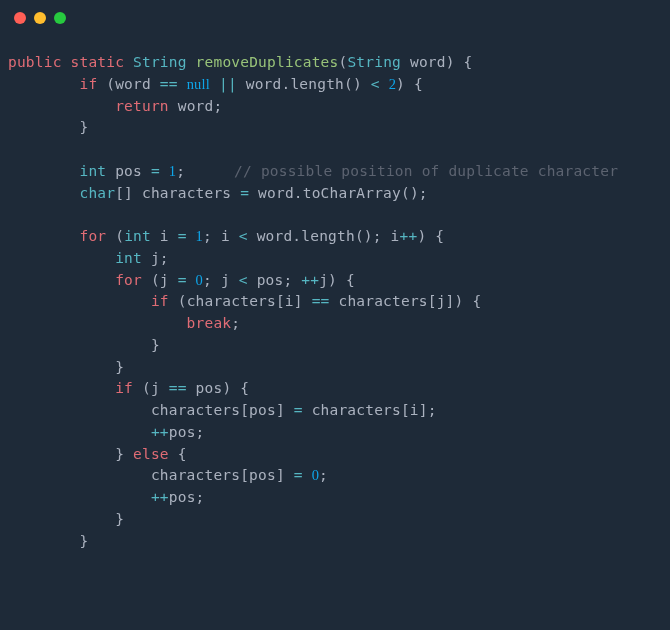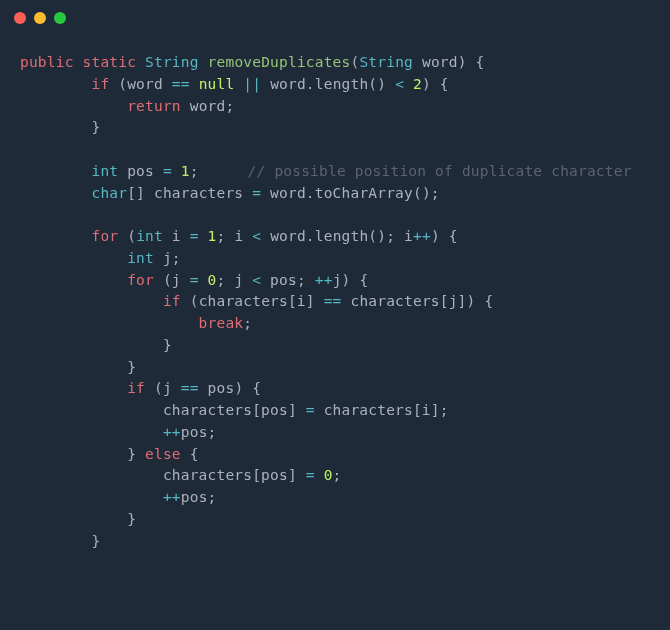--- a/index.html
+++ b/index.html
@@ -27,30 +27,30 @@
     }
     .dot {
       width: 12px;
       height: 12px;
       border-radius: 50%;
     }
     .dot-red { background: #ff5f56; }
     .dot-yellow { background: #ffbd2e; }
     .dot-green { background: #27c93f; }
     .code {
-      padding: 16px 20px 0 20px;
+      padding: 16px 20px 0 8px;
       color: #c9d1d9;
       white-space: pre;
       font-size: 14.5px;
       letter-spacing: 0.2px;
     }
     .kw { color: #e06c75; }
     .type { color: #56b6c2; }
     .fn { color: #98c379; }
-    .num { color: #bef264; }
+    .num { color: #0ea5e9; font-family: Liberation Serif, serif; }
     .op { color: #56b6c2; }
     .comment { color: #5c6370; margin-left: 40px; }
     .txt { color: #abb2bf; }
     .wrap { white-space: pre-wrap; word-break: break-word; }
   </style>
 </head>
 <body>
 
 <div class="window">
   <div class="titlebar">

